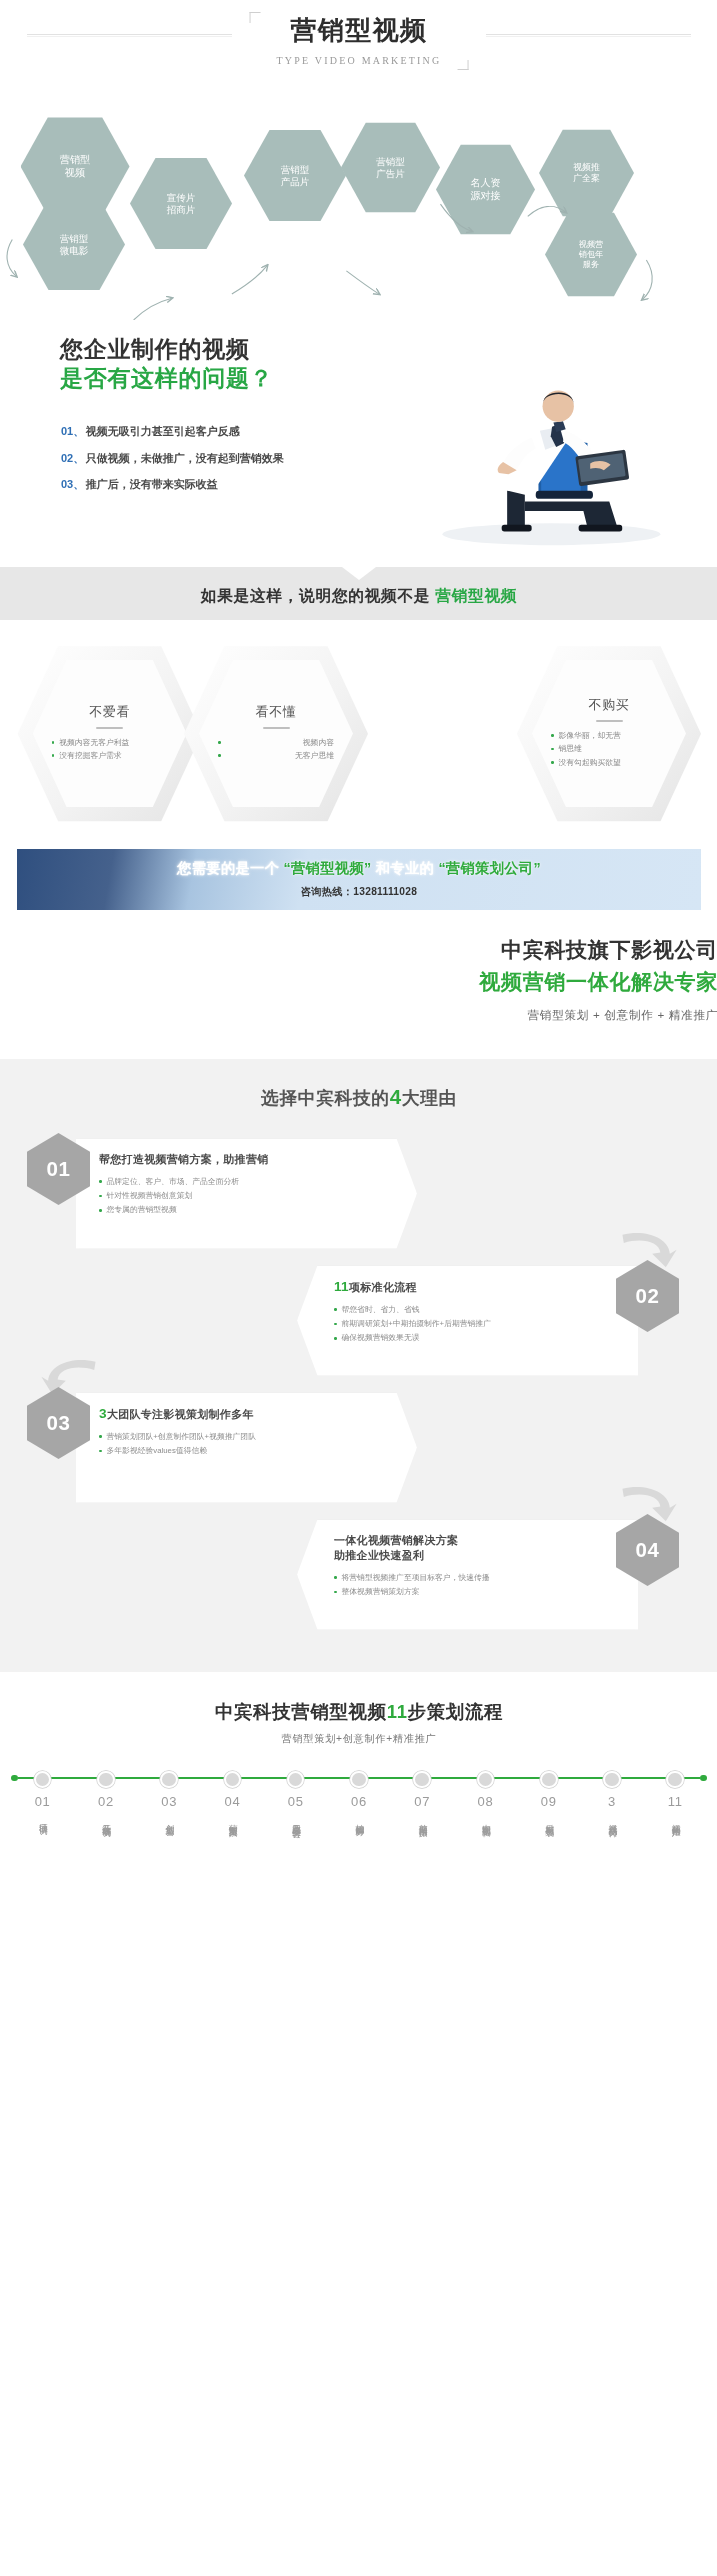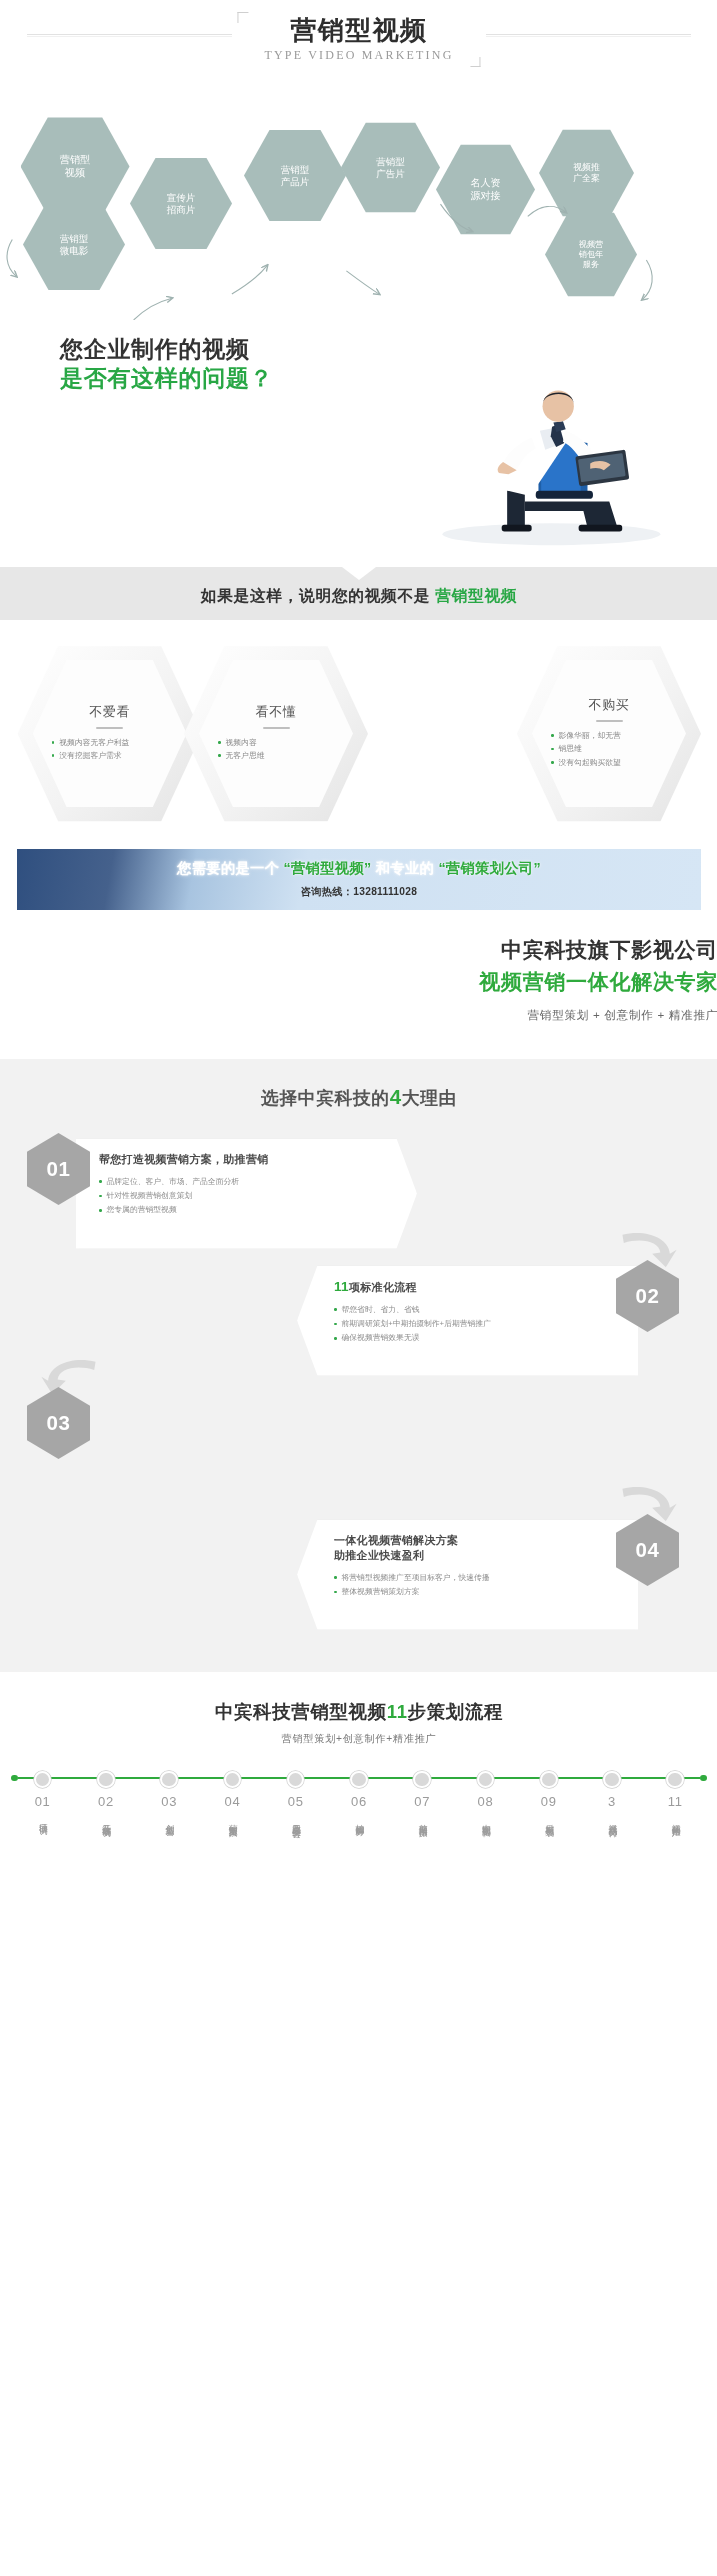--- a/index.html
+++ b/index.html
@@ -27,21 +27,21 @@
   .brackets{position:absolute;inset:0;pointer-events:none;}
   .brackets i{position:absolute;width:9.5px;height:9.5px;}
   .brackets i.tl{top:0;left:0;border-top:0.7px solid #cfcfcf;border-left:0.7px solid #cfcfcf;}
   .brackets i.br{bottom:0;right:0;border-bottom:0.7px solid #cfcfcf;border-right:0.7px solid #cfcfcf;}
   .main-title{
     font-size:26px;font-weight:700;color:#2e2e2e;letter-spacing:1.4px;
     line-height:1.15;margin:0;white-space:nowrap;
   }
   .sub-title{
     font-family:"Liberation Serif","DejaVu Serif",serif;
-    font-size:12px;letter-spacing:2.2px;color:#9a9a9a;margin-top:2px;white-space:nowrap;
+    font-size:10px;letter-spacing:2.2px;color:#9a9a9a;margin-top:9px;white-space:nowrap;
   }
 
   
   .sec-hex{position:relative;height:225px;}
   .hexcloud{position:relative;width:718px;height:225px;}
   .hx{
     position:absolute;
     background:#a8bdba;
     clip-path:polygon(25% 2%,75% 2%,100% 50%,75% 98%,25% 98%,0 50%);
     display:flex;align-items:center;justify-content:center;text-align:center;
@@ -228,20 +228,34 @@
         </defs>
       </svg>
     </div>
   </section>
 
   <section class="sec-problem">
     <div class="prob-head">
       <p class="prob-h1">您企业制作的视频</p>
       <p class="prob-h2">是否有这样的问题？</p>
     </div>
+    <div class="prob-list" id="problist">
+        <div class="prob-item">
+          <span class="prob-num">01、</span>
+          <span>视频无吸引力甚至引起客户反感</span>
+        </div>
+        <div class="prob-item">
+          <span class="prob-num">02、</span>
+          <span>只做视频，未做推广，没有起到营销效果</span>
+        </div>
+        <div class="prob-item">
+          <span class="prob-num">03、</span>
+          <span>推广后，没有带来实际收益</span>
+        </div>
+      </div>
     <svg class="photo" viewBox="0 0 420 330">
       <ellipse cx="215" cy="310" rx="160" ry="16" fill="#eef1f4"></ellipse>
       <path d="M150 246 L150 300 L176 300 L176 252 Z" fill="#1d2735"></path>
       <path d="M176 262 L300 262 L312 300 L268 300 L262 276 L176 276 Z" fill="#1d2735"></path>
       <rect x="255" y="296" width="64" height="10" rx="4" fill="#11161f"></rect>
       <rect x="142" y="296" width="44" height="10" rx="4" fill="#11161f"></rect>
       <path d="M196 164 L196 250 L268 250 L268 176 Z" fill="#1f5fa8"></path>
       <path d="M200 168 L200 250 L258 250 L258 180 Z" fill="#2a74c9"></path>
       <rect x="192" y="246" width="84" height="12" rx="5" fill="#14243a"></rect>
       <path d="M236 150 L236 176 L196 236 L176 232 L186 164 Z" fill="#ffffff"></path>
@@ -272,21 +286,21 @@
       <div class="fh" style="left: 17.7px;">
         <div class="fh-inner">
           <div class="fh-title">不爱看</div>
           <div class="fh-rule"></div>
           <ul class="fh-ul">
             <li>视频内容无客户利益</li>
             <li>没有挖掘客户需求</li>
           </ul>
         </div>
       </div>
-      <div class="fh" style="left: 184px;">
+      <div class="fh" style="left: 184px; text-align: right;">
         <div class="fh-inner">
           <div class="fh-title">看不懂</div>
           <div class="fh-rule"></div>
           <ul class="fh-ul">
             <li>视频内容</li>
             <li>无客户思维</li>
           </ul>
         </div>
       </div>
       <div class="fh" style="left: 517px;">
@@ -348,20 +362,29 @@
                 <li>确保视频营销效果无误</li>
               </ul>
             </div>
           </div>
           <div class="rs-badge" style="left: 616px;">02</div>
           <div class="rs-arrow" style="left: 41px; bottom: -9.5px;"><svg viewBox="0 0 86 62" width="59" height="42">
       <path d="M6 10 C40 2 74 14 76 38 L86 32 L70 58 L50 38 L62 36 C60 20 34 14 8 22 Z" fill="#d9d9d9" transform="scale(-1,1) translate(-86,0)"></path>
             </svg></div>
         </div>
         <div class="rs-row">
+          <div class="rs-card" style="left: 76px;">
+            <div class="rs-body">
+              <p class="rs-title"><b>3</b><span>大团队专注影视策划制作多年</span></p>
+              <ul class="rs-ul">
+                <li>营销策划团队+创意制作团队+视频推广团队</li>
+                <li>多年影视经验values值得信赖</li>
+              </ul>
+            </div>
+          </div>
           <div class="rs-badge" style="left: 27px;">03</div>
           <div class="rs-arrow" style="right: 41px; bottom: -9.5px;"><svg viewBox="0 0 86 62" width="59" height="42">
       <path d="M6 10 C40 2 74 14 76 38 L86 32 L70 58 L50 38 L62 36 C60 20 34 14 8 22 Z" fill="#d9d9d9" transform=""></path>
             </svg></div>
         </div>
         <div class="rs-row">
           <div class="rs-card rev" style="left: 297px;">
             <div class="rs-body">
               <p class="rs-title"><span>一体化视频营销解决方案<br>助推企业快速盈利</span></p>
               <ul class="rs-ul">

